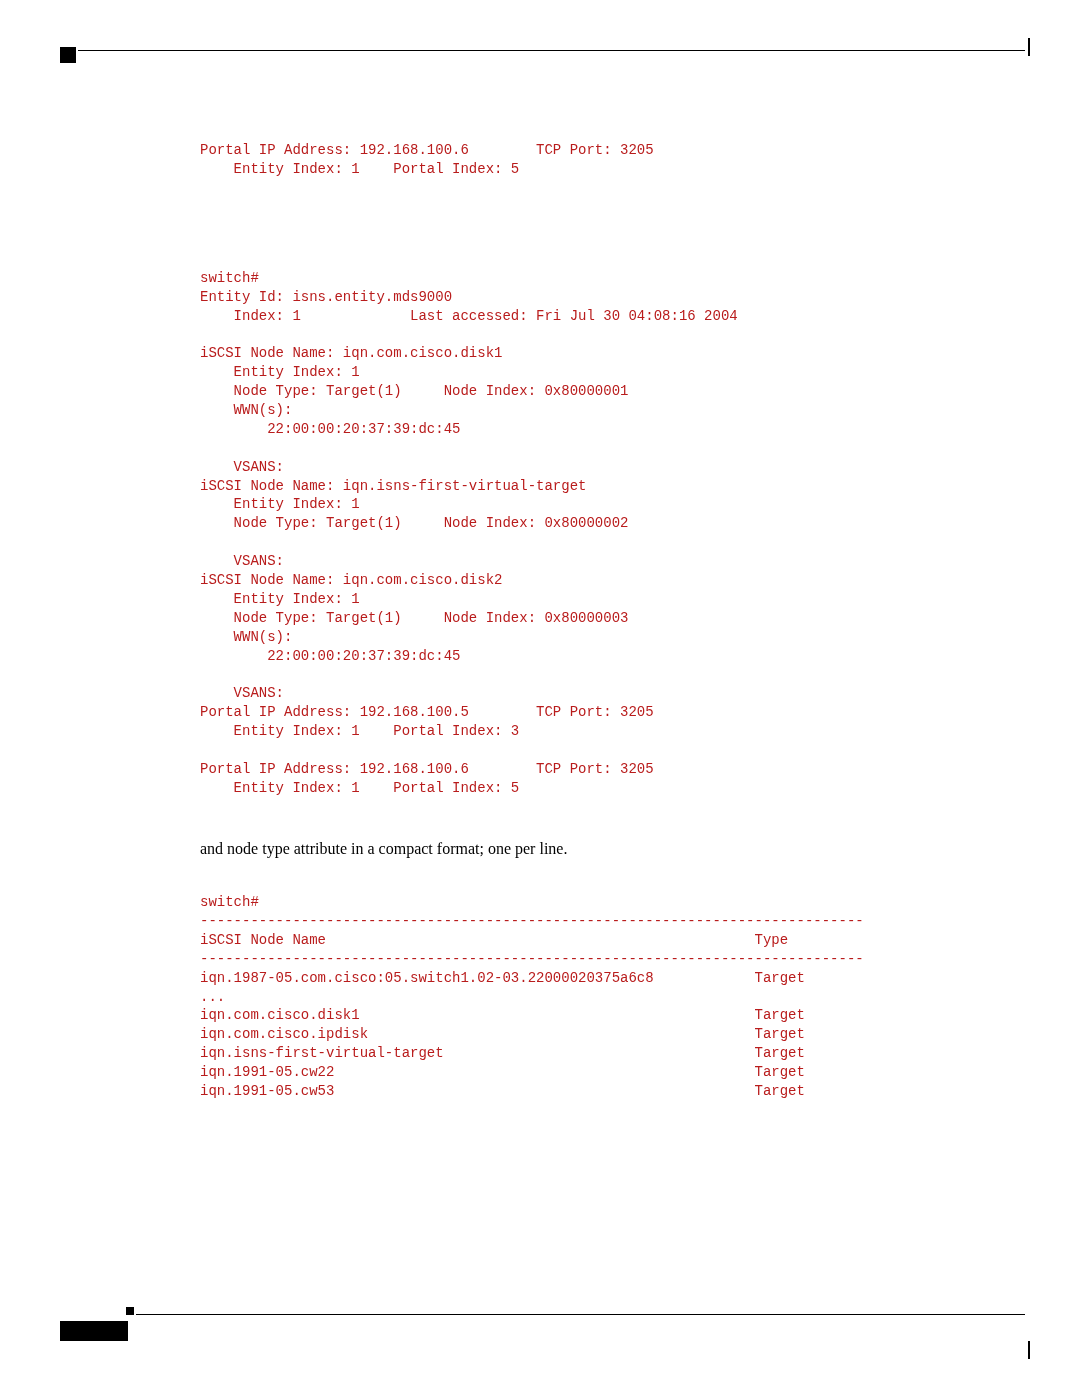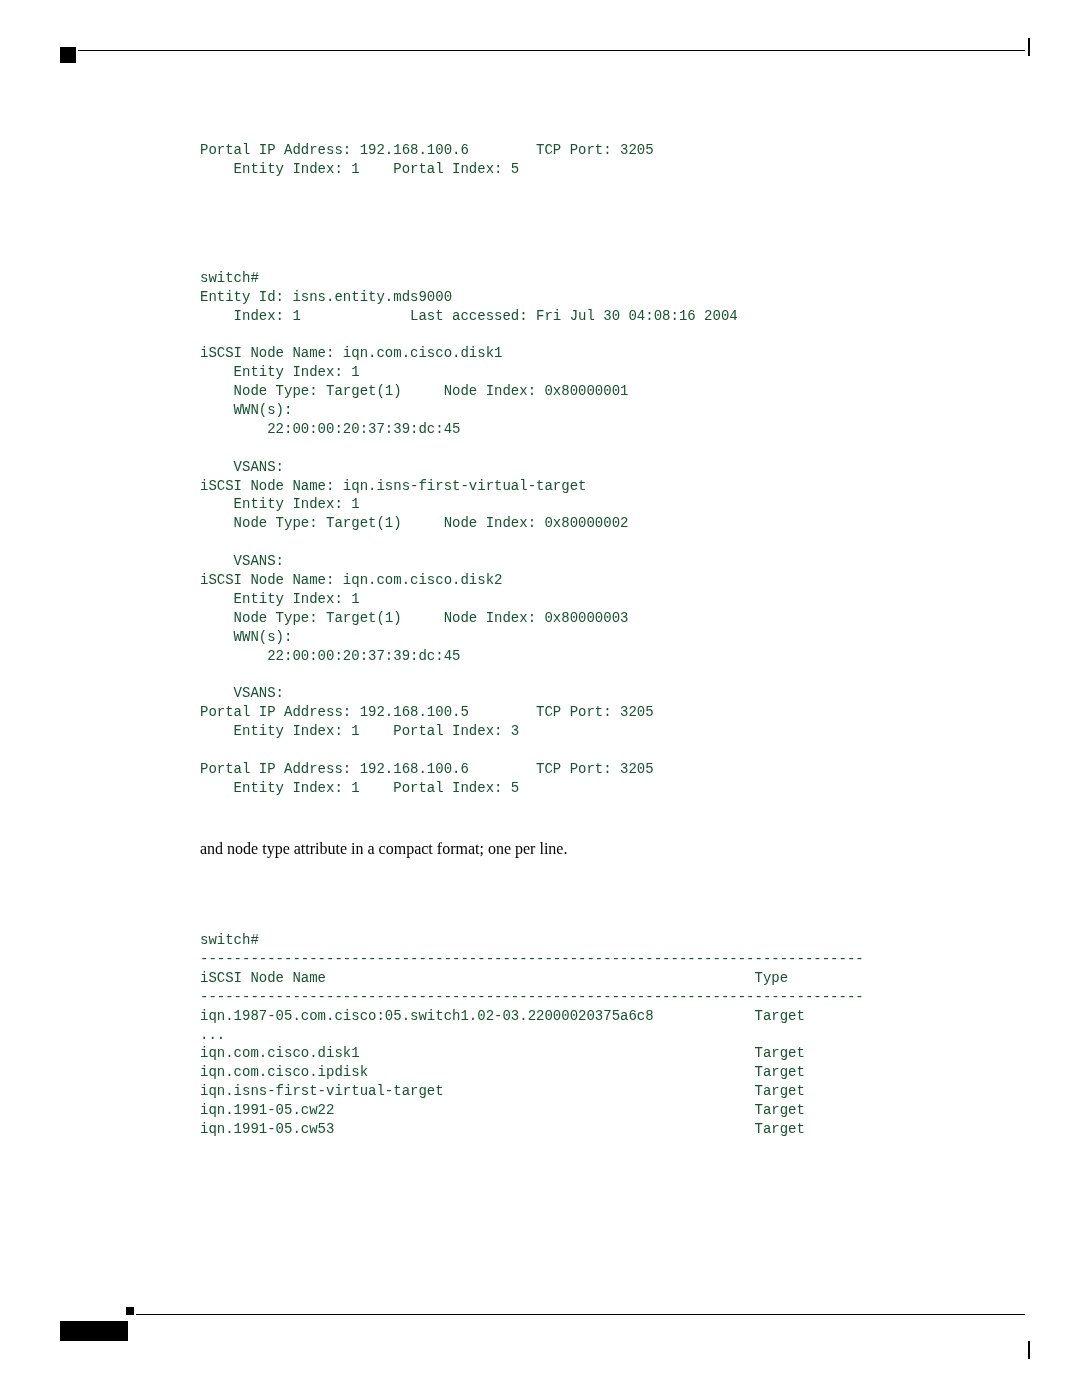--- a/index.html
+++ b/index.html
@@ -54,30 +54,30 @@
     .content {
       padding-left: 140px;
       padding-right: 80px;
       padding-top: 90px;
     }
     .mono-block {
       font-family: "Courier New", monospace;
       font-size: 14px;
       line-height: 1.35;
       white-space: pre;
-      color: #14532d;
+      color: #b91c1c;
       margin-bottom: 40px;
     }
     .body-text {
       font-family: "Times New Roman", serif;
       font-size: 16px;
       line-height: 1.4;
       color: #000;
       margin-top: 30px;
-      margin-bottom: 71px;
+      margin-bottom: 33px;
     }
     .footer-marks {
       position: absolute;
       bottom: 6px;
       left: 0;
       right: 0;
     }
     .small-black-square-bottom {
       position: absolute;
       bottom: 26px;

